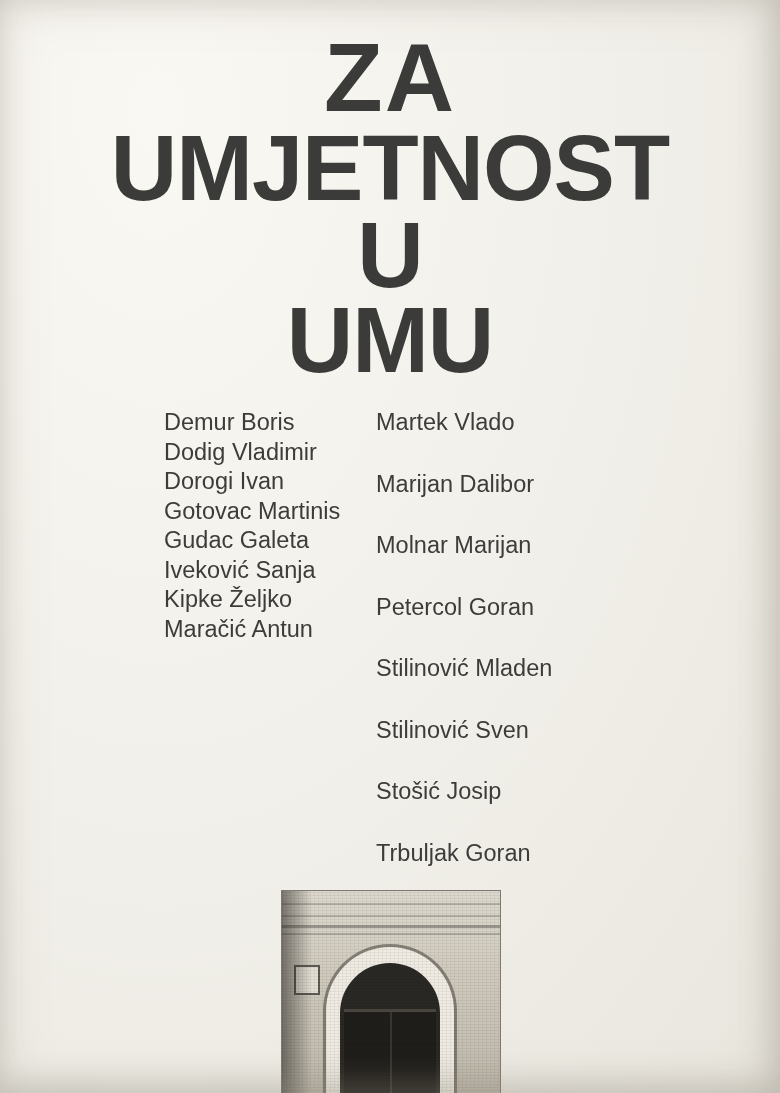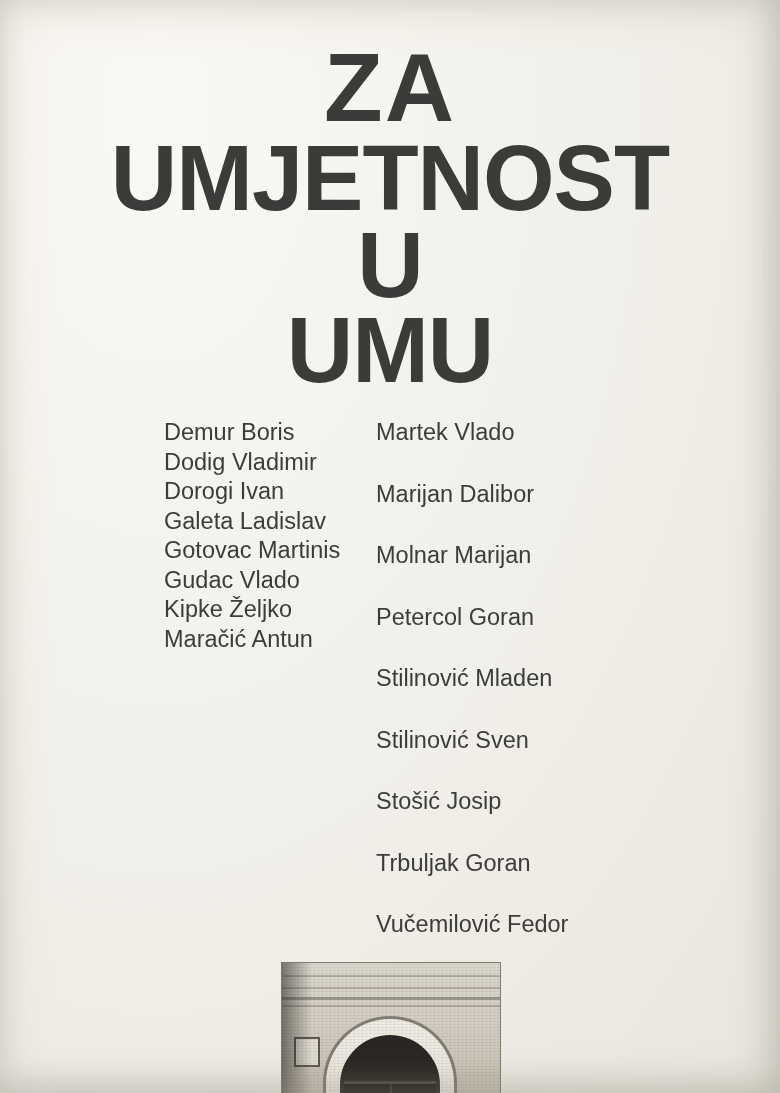--- a/index.html
+++ b/index.html
@@ -28,21 +28,21 @@
   .paper-edge {
     position: absolute;
     inset: 0;
     pointer-events: none;
     box-shadow: inset 0 0 50px rgba(150,145,130,0.25),
                 inset -14px 0 30px rgba(140,135,120,0.18),
                 inset 0 -14px 26px rgba(140,135,120,0.16);
   }
 
   .title-block {
-    padding-top: 44px;
+    padding-top: 34px;
     text-align: center;
     color: #3a3a38;
   }
   .title-line {
     font-family: "Liberation Sans", sans-serif;
     font-weight: bold;
     letter-spacing: -1px;
     line-height: 0.92;
     text-transform: uppercase;
     color: #3b3b39;
@@ -212,36 +212,35 @@
     <div class="title-line t-umjetnost">UMJETNOST</div>
     <div class="title-line t-u">U</div>
     <div class="title-line t-umu">UMU</div>
   </div>
 
   <div class="names">
     <div class="names-col left">
       <div class="name">Demur Boris</div>
       <div class="name">Dodig Vladimir</div>
       <div class="name">Dorogi Ivan</div>
-      <div class="name">Galeta Ladislav</div>
       <div class="name">Gotovac Martinis</div>
-      <div class="name">Gudac Vlado</div>
+      <div class="name">Gudac Galeta</div>
+      <div class="name">Iveković Sanja</div>
       <div class="name">Kipke Željko</div>
       <div class="name">Maračić Antun</div>
     </div>
     <div class="names-col right">
       <div class="name">Martek Vlado</div>
       <div class="name">Marijan Dalibor</div>
       <div class="name">Molnar Marijan</div>
       <div class="name">Petercol Goran</div>
       <div class="name">Stilinović Mladen</div>
       <div class="name">Stilinović Sven</div>
       <div class="name">Stošić Josip</div>
       <div class="name">Trbuljak Goran</div>
-      <div class="name">Vučemilović Fedor</div>
     </div>
   </div>
 
   <div class="photo-wrap">
     <div class="photo">
       <div class="facade"></div>
       <div class="facade-band band-1"></div>
       <div class="facade-band band-2"></div>
       <div class="stone-line" style="left:0;right:0;top:12px;"></div>
       <div class="stone-line" style="left:0;right:0;top:24px;"></div>

